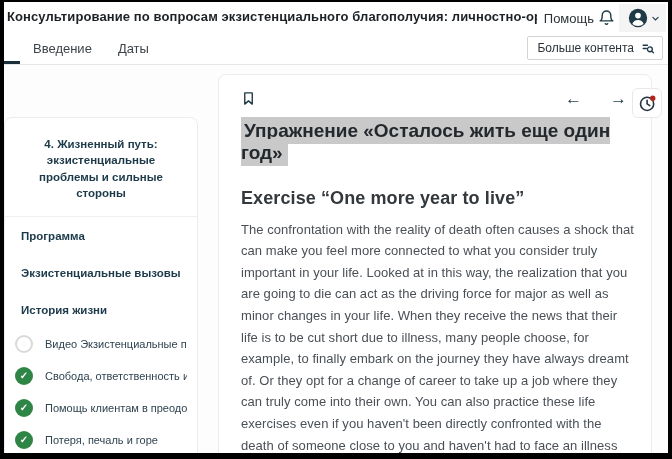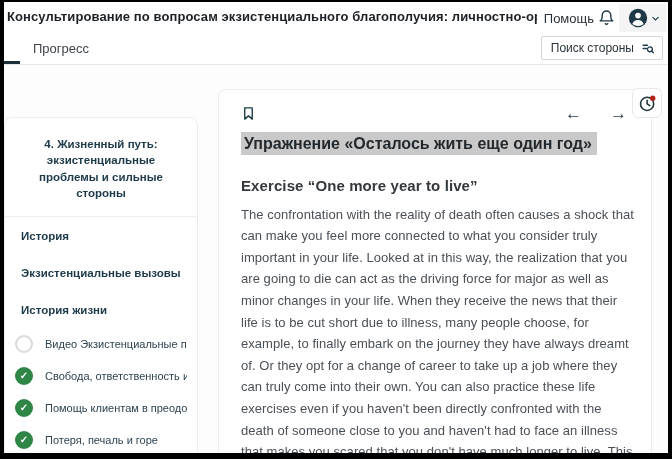--- a/index.html
+++ b/index.html
@@ -35,23 +35,23 @@
   .st-icon { width:18px; height:18px; border-radius:50%; flex-shrink:0; display:flex; align-items:center; justify-content:center; font-size:10px; font-weight:bold; color:#fff; }
   .st-complete { background:#2e8545; }
   .st-incomplete { background:#fff; border:2px solid #d9d9d9; }
 
   
   .main { flex:1; background:#fff; border:1px solid #ececec; border-radius:8px 8px 0 0; padding:15px 14px 0 22px; }
   .main-top { display:flex; justify-content:space-between; align-items:center; }
   .bookmark { color:#1f3a47; display:flex; cursor:pointer; }
   .pager { display:flex; gap:28px; margin-right:10px; }
   .pager .arrow { font-size:17px; color:#1f3a47; cursor:pointer; line-height:1; }
-  .ru-title { margin-top:13px; font-size:16px; font-weight:bold; color:#23282c; }
+  .ru-title { margin-top:13px; font-size:19px; font-weight:bold; color:#23282c; }
   .ru-title .hl { background:#c9c9c9; padding:3px 5px 3px 3px; }
-  .en-heading { margin-top:24px; font-size:15px; font-weight:bold; color:#33383c; letter-spacing:.1px; }
+  .en-heading { margin-top:24px; font-size:18px; font-weight:bold; color:#33383c; letter-spacing:.1px; }
   .body-text { margin-top:10px; font-size:13px; line-height:21.6px; color:#4a5056; letter-spacing:.05px; max-width:412px; }
 </style>
 </head>
 <body>
 
 <div class="frame">
   <div class="screen">
 
     <div class="topbar">
       <div class="course-title">Консультирование по вопросам экзистенциального благополучия: личностно-ориентир...</div>
@@ -72,45 +72,48 @@
           <svg width="9" height="9" viewBox="0 0 24 24" fill="none" stroke="#1f3a47" stroke-width="3" stroke-linecap="round">
               <path d="M5 9l7 7 7-7"></path>
             </svg>
         </span>
       </div>
     </div>
 
     <div class="tabbar">
       <div class="partial-tab"></div>
       <div class="tab">
-          <span>Прогресс</span>
+          <span>Введение</span>
+        </div>
+      <div class="tab">
+          <span>Даты</span>
         </div>
       <div class="search-box">
-        <span>Поиск стороны</span>
+        <span>Больше контента</span>
         <svg width="14" height="13" viewBox="0 0 24 24" fill="none" stroke="#1f3a47" stroke-width="2.4" stroke-linecap="round">
             <path d="M3 6h8M3 12h6"></path>
             <circle cx="15.5" cy="13.5" r="4.5"></circle>
             <path d="M19 17l3 3"></path>
           </svg>
       </div>
     </div>
 
     <div class="content">
 
       <div class="clock-btn">
         <svg width="19" height="19" viewBox="0 0 24 24">
             <circle cx="11.5" cy="12.5" r="8.3" fill="none" stroke="#22343c" stroke-width="2"></circle>
             <path d="M11.5 7.8v4.7l3.4 2.2" fill="none" stroke="#22343c" stroke-width="2" stroke-linecap="round"></path>
             <circle cx="18.6" cy="5.4" r="3.4" fill="#b1261c"></circle>
           </svg>
       </div>
 
       <div class="sidebar">
         <div class="module-title">4. Жизненный путь: экзистенциальные проблемы и сильные стороны</div>
-        <div class="section-link">История</div>
+        <div class="section-link">Программа</div>
         <div class="section-link">Экзистенциальные вызовы</div>
         <div class="section-link">История жизни</div>
 
         <div class="activity">
           <span class="st-icon st-incomplete"></span>
           <span class="label">Видео Экзистенциальные про...</span>
         </div>
         <div class="activity">
           <span class="st-icon st-complete">✓</span>
           <span class="label">Свобода, ответственность и в...</span>

